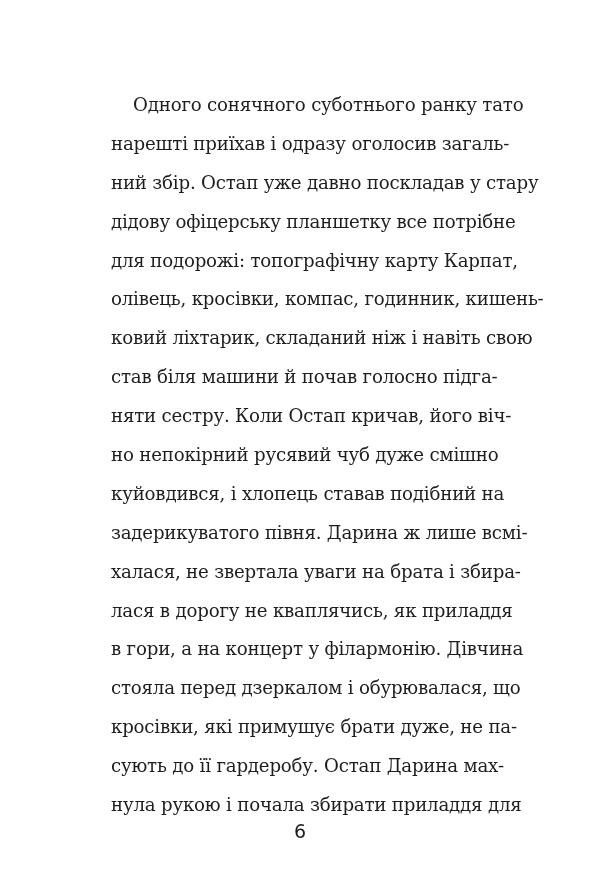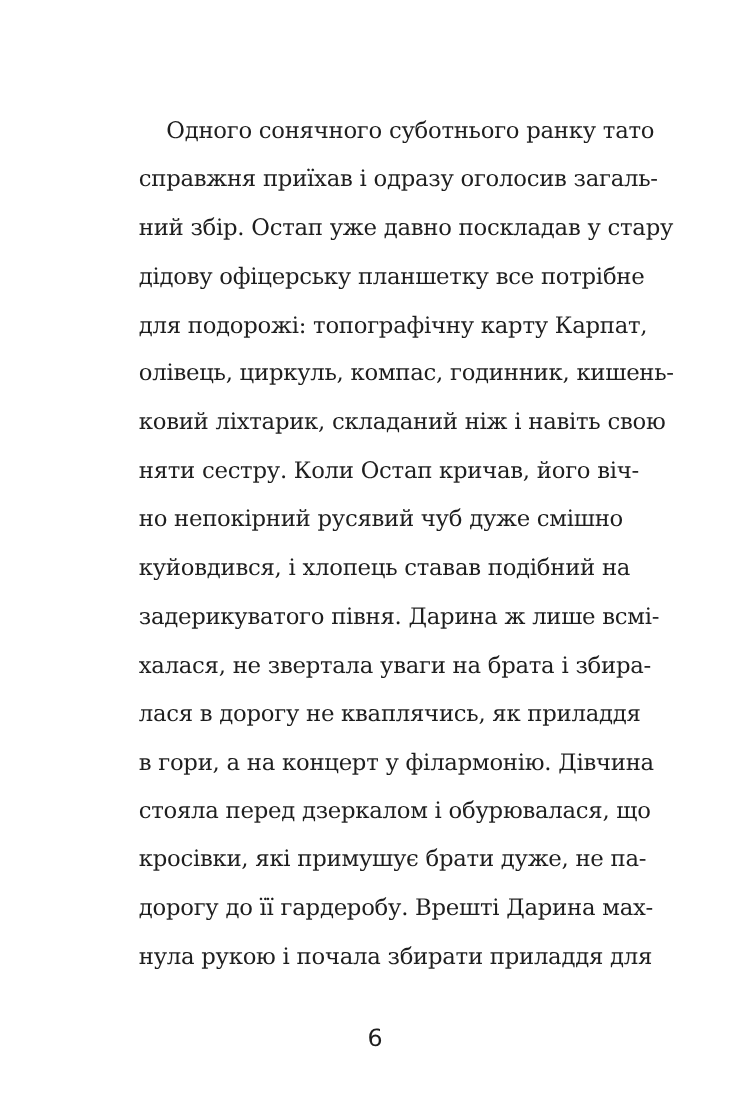--- a/index.html
+++ b/index.html
@@ -51,33 +51,34 @@
       font-size: 19px;
       color: #1e1e1e;
     }
   </style>
 </head>
 <body>
 
 <div class="page">
   <div class="text-block">
     <span class="line first">Одного сонячного суботнього ранку тато</span>
-    <span class="line">справжня приїхав і одразу оголосив загаль-</span>
+    <span class="line">нарешті приїхав і одразу оголосив загаль-</span>
     <span class="line">ний збір. Остап уже давно поскладав у стару</span>
     <span class="line">дідову офіцерську планшетку все потрібне</span>
     <span class="line">для подорожі: топографічну карту Карпат,</span>
-    <span class="line">олівець, циркуль, компас, годинник, кишень-</span>
+    <span class="line">олівець, кросівки, компас, годинник, кишень-</span>
     <span class="line">ковий ліхтарик, складаний ніж і навіть свою</span>
+    <span class="line">став біля машини й почав голосно підга-</span>
     <span class="line">няти сестру. Коли Остап кричав, його віч-</span>
     <span class="line">но непокірний русявий чуб дуже смішно</span>
     <span class="line">куйовдився, і хлопець ставав подібний на</span>
     <span class="line">задерикуватого півня. Дарина ж лише всмі-</span>
     <span class="line">халася, не звертала уваги на брата і збира-</span>
     <span class="line">лася в дорогу не кваплячись, як приладдя</span>
     <span class="line">в гори, а на концерт у філармонію. Дівчина</span>
     <span class="line">стояла перед дзеркалом і обурювалася, що</span>
     <span class="line">кросівки, які примушує брати дуже, не па-</span>
-    <span class="line">дорогу до її гардеробу. Врешті Дарина мах-</span>
+    <span class="line">сують до її гардеробу. Остап Дарина мах-</span>
     <span class="line">нула рукою і почала збирати приладдя для</span>
 
   </div>
   <div class="page-number">6</div>
 </div>
 
 </body></html>

